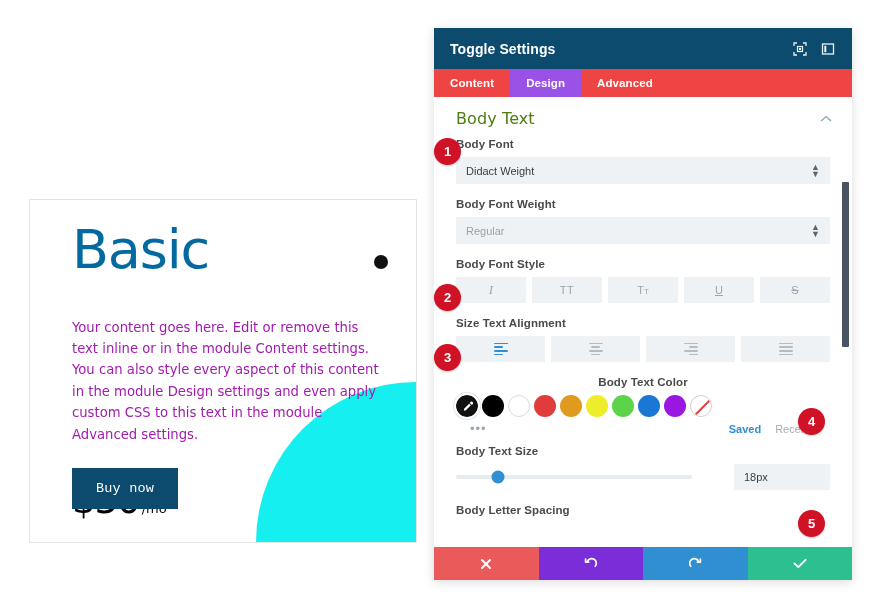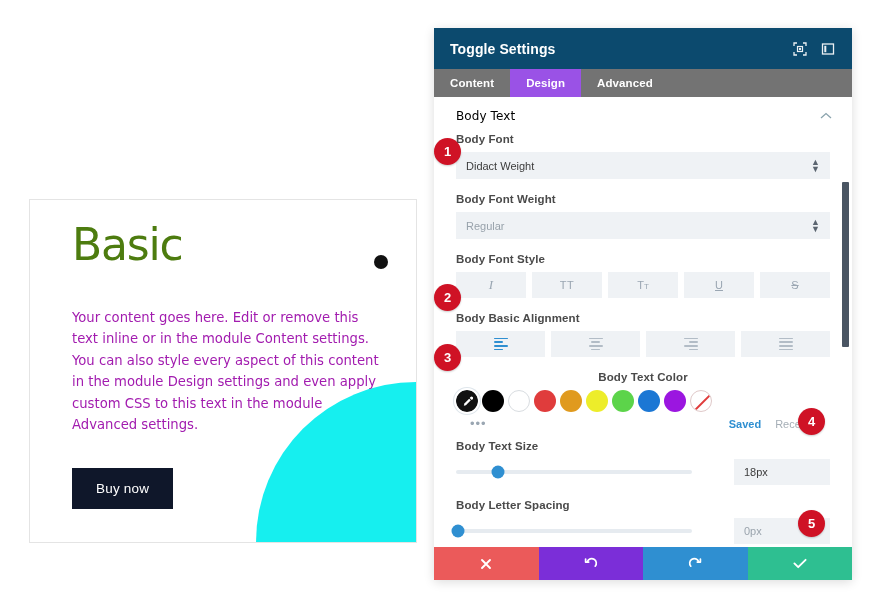--- a/index.html
+++ b/index.html
@@ -23,22 +23,22 @@
     position: absolute; right: 0; bottom: 0;
     width: 160px; height: 160px;
     background: #16efef;
     border-top-left-radius: 160px;
   }
   .card-inner { position: relative; z-index: 2; padding: 22px 28px 0 14px; }
   .card-title-row {
     display: flex; align-items: flex-start; justify-content: space-between;
   }
   .card-title {
-    font-size: 44px; line-height: 1.05; font-weight: 400;
-    letter-spacing: -1.2px; color: #4d7c0f;
+    font-size: 54px; line-height: 1.05; font-weight: 400;
+    letter-spacing: -1.2px; color: #0369a1;
     font-family: "DejaVu Sans", sans-serif;
     padding-left: 28px;
   }
   .toggle-dot {
     width: 14px; height: 14px; border-radius: 50%;
     background: #111111; margin-top: 33px; margin-right: 0px;
   }
   .card-body {
     margin: 38px 0 12px 28px; width: 315px;
     font-size: 13.2px; line-height: 1.62; color: #a21caf;
@@ -46,23 +46,23 @@
   }
   .card-price {
     margin: 34px 0 0 28px;
     color: #000000; font-family: "DejaVu Sans", sans-serif;
     display: flex; align-items: baseline;
   }
   .card-price .amt { font-size: 37px; letter-spacing: -1px; }
   .card-price .per { font-size: 13px; margin-left: 2px; }
   .buy-btn {
     position: absolute; left: 42px; top: 268px; z-index: 3;
-    background: #0f172a; color: #ffffff;
+    background: #0c4a6e; color: #ffffff;
     border: none; padding: 13px 24px;
-    font-size: 13.5px; font-family: Liberation Sans, sans-serif;
+    font-size: 13.5px; font-family: Liberation Mono, monospace;
     cursor: pointer; letter-spacing: .2px;
   }
 
   
   .panel {
     position: absolute; left: 434px; top: 28px;
     width: 418px; height: 552px;
     background: #ffffff;
     box-shadow: 0 2px 10px rgba(0,0,0,.14);
     display: flex; flex-direction: column;
@@ -75,41 +75,41 @@
   .panel-title {
     color: #ffffff; font-size: 14px; font-weight: bold; flex: 1;
     letter-spacing: .1px;
   }
   .hdr-icon {
     width: 24px; height: 24px; display: flex;
     align-items: center; justify-content: center;
     cursor: pointer; opacity: .92; margin-left: 4px;
   }
   .tabs {
-    background: #737373; height: 28px; display: flex;
+    background: #ef4444; height: 28px; display: flex;
   }
   .tab {
     padding: 0 16px; height: 28px; line-height: 28px;
     color: #ffffff; font-size: 11.5px; font-weight: bold;
     cursor: pointer; letter-spacing: .1px;
   }
   .tab.active { background: #9a52e6; }
 
   .panel-body {
     flex: 1; position: relative; overflow: hidden;
     background: #ffffff;
   }
   .scroll-area { padding: 0 0 6px 0; }
 
   .section-head {
     display: flex; align-items: center; justify-content: space-between;
     padding: 12px 20px 10px 22px;
   }
   .section-head .t {
-    color: #000000; font-size: 12px; letter-spacing: .1px;
+    color: #4d7c0f; font-size: 16px; letter-spacing: .1px;
     font-family: "DejaVu Sans", sans-serif;
   }
   .chev { color: #8aa3ad; font-size: 11px; }
 
   .field { padding: 0 22px; margin-bottom: 14px; position: relative; }
   .field-label {
     font-size: 11.5px; color: #4a4a4a; font-weight: bold;
     margin-bottom: 7px; letter-spacing: .1px;
   }
   .select-box {
@@ -317,21 +317,21 @@
             <div class="sq-btn">
                 <span style="font-size:11px;text-decoration:underline;">U</span>
               </div>
             <div class="sq-btn">
                 <span style="font-size:11px;text-decoration:line-through;">S</span>
               </div>
           </div>
         </div>
 
         <div class="field">
-          <div class="field-label">Body Basic Alignment</div>
+          <div class="field-label">Size Text Alignment</div>
           <div class="align-group">
             <div class="align-btn active">
               <span class="bars">
                   <i style="width:14px"></i>
                   <i style="width:9px"></i>
                   <i style="width:14px"></i>
                   <i style="width:9px"></i>
                 </span>
             </div>
             <div class="align-btn">
@@ -395,27 +395,20 @@
             <div class="slider-wrap">
               <div class="track"></div>
               <div class="knob" style="left:18%"></div>
             </div>
             <div class="val-box">18px</div>
           </div>
         </div>
 
         <div class="field">
           <div class="field-label">Body Letter Spacing</div>
-          <div class="slider-row">
-            <div class="slider-wrap">
-              <div class="track"></div>
-              <div class="knob" style="left:1%"></div>
-            </div>
-            <div class="val-box light">0px</div>
-          </div>
         </div>
 
       </div>
 
       <div class="vscroll">
         <div class="vthumb"></div>
       </div>
     </div>
 
     <div class="panel-footer">

